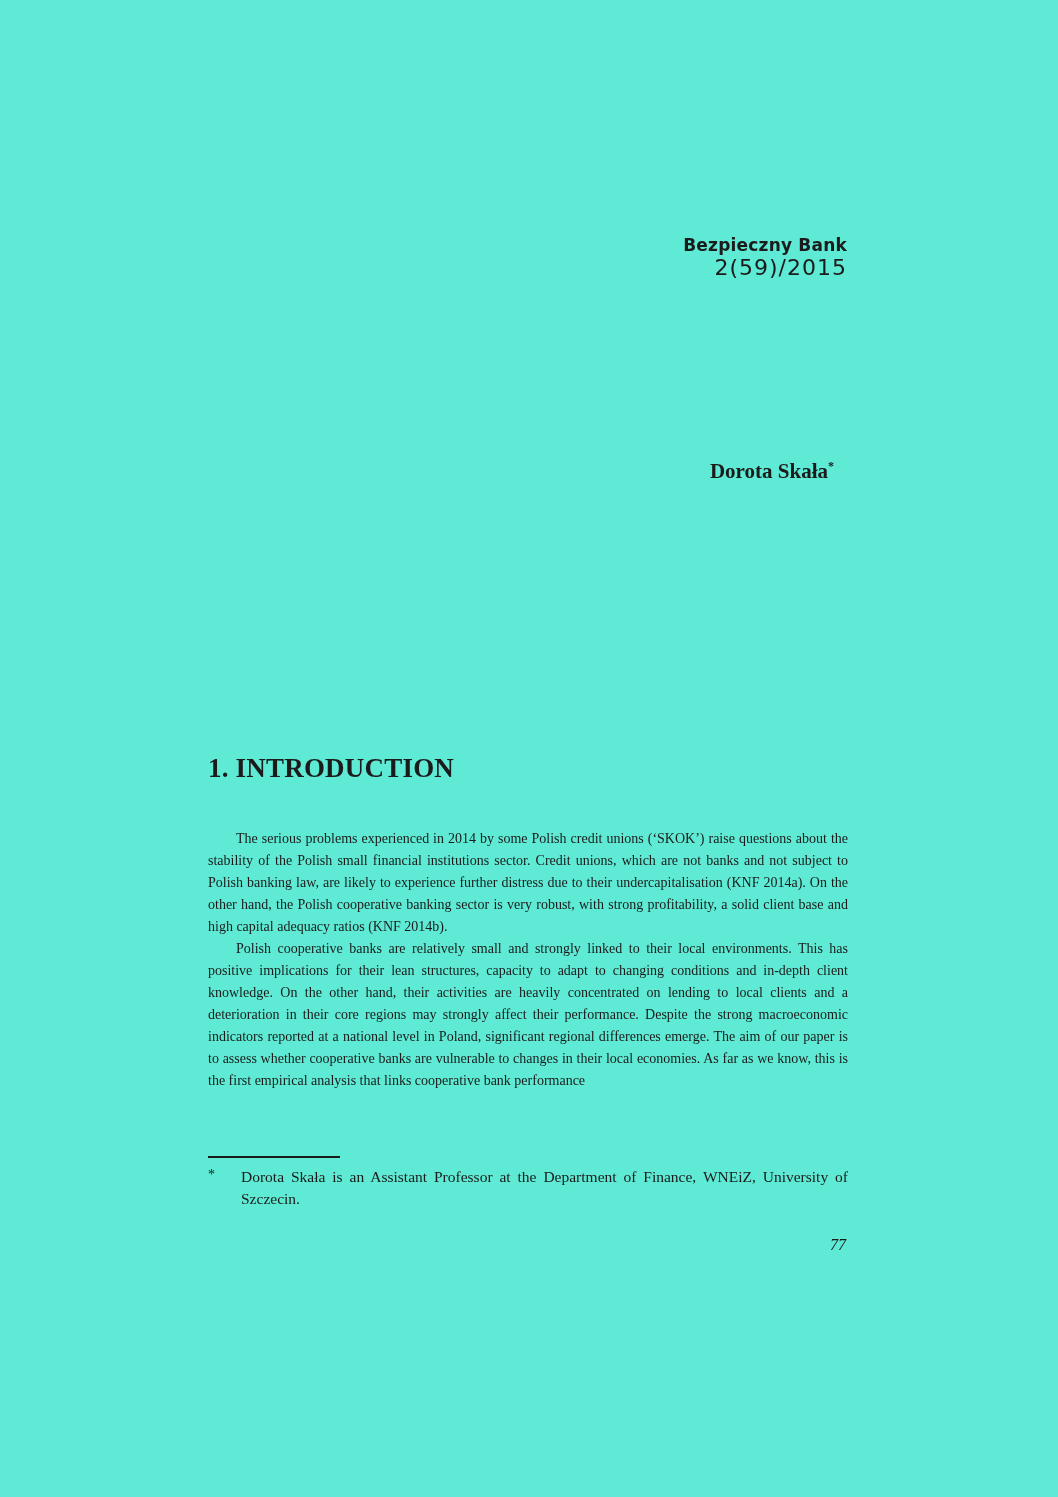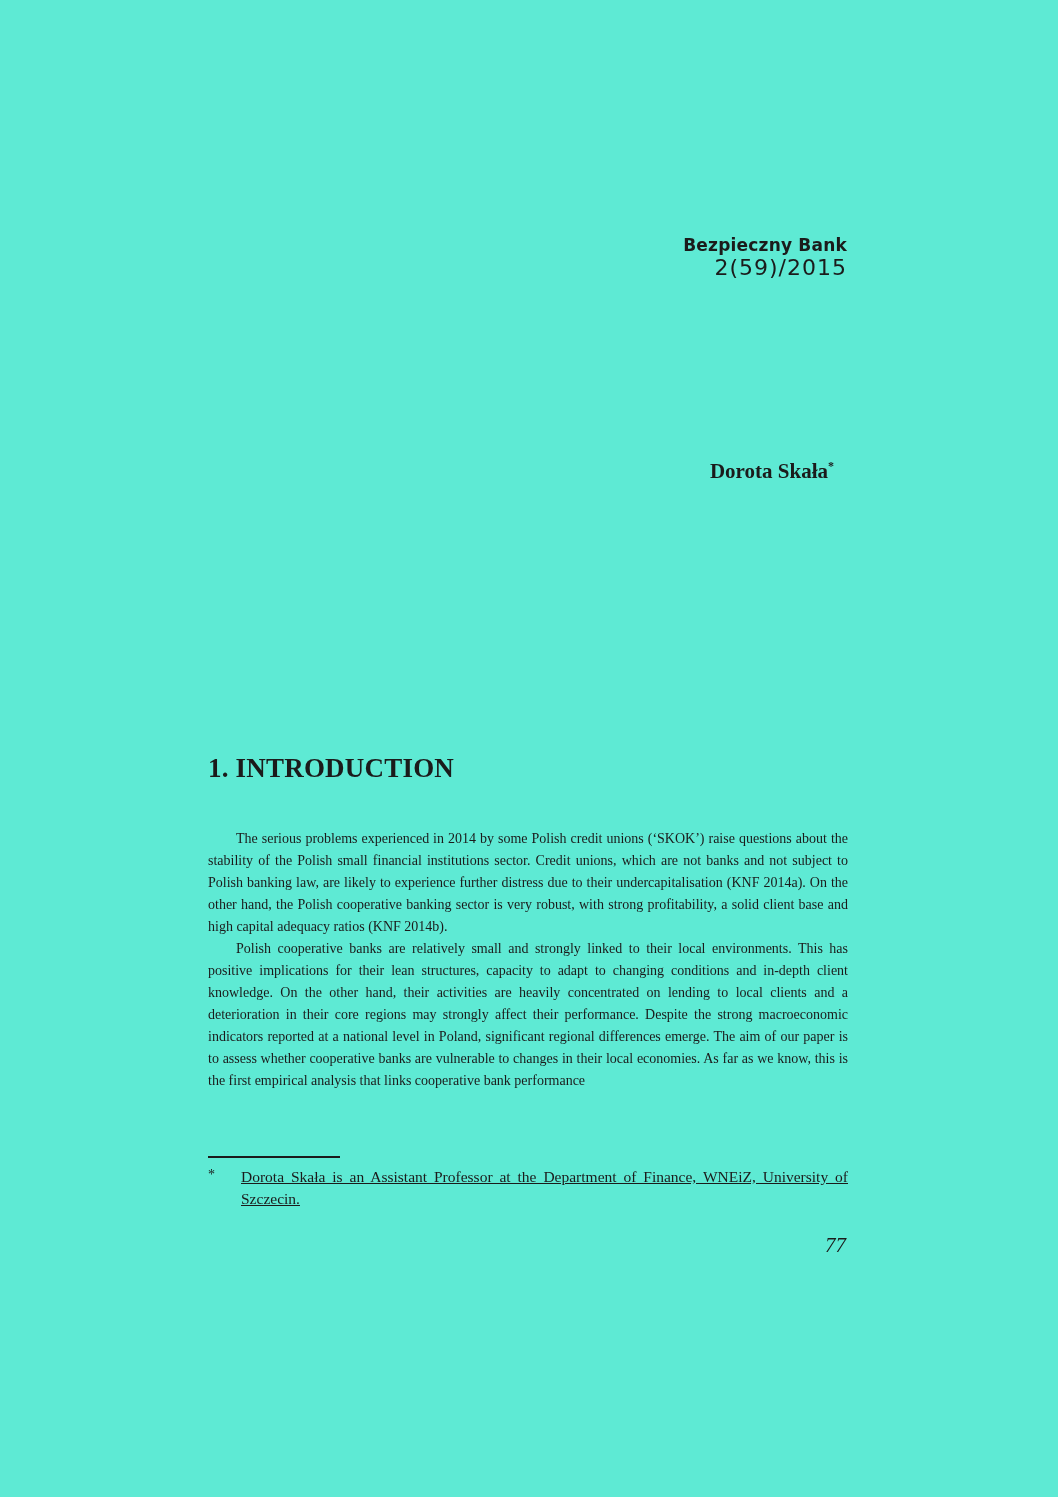--- a/index.html
+++ b/index.html
@@ -109,29 +109,28 @@
   .fn-marker {
     width: 33px;
     flex: 0 0 33px;
     font-size: 14px;
     position: relative;
     top: -2px;
   }
   .fn-text {
     flex: 1;
     text-align: justify;
-    text-decoration: underline;
   }
 
   
   .pageno {
     position: absolute;
     top: 1234px;
     right: 212px;
-    font-size: 21px;
+    font-size: 16px;
     font-style: italic;
     line-height: 22px;
   }
 </style>
 </head>
 <body>
 
 <div class="page">
 
   <div class="header">

